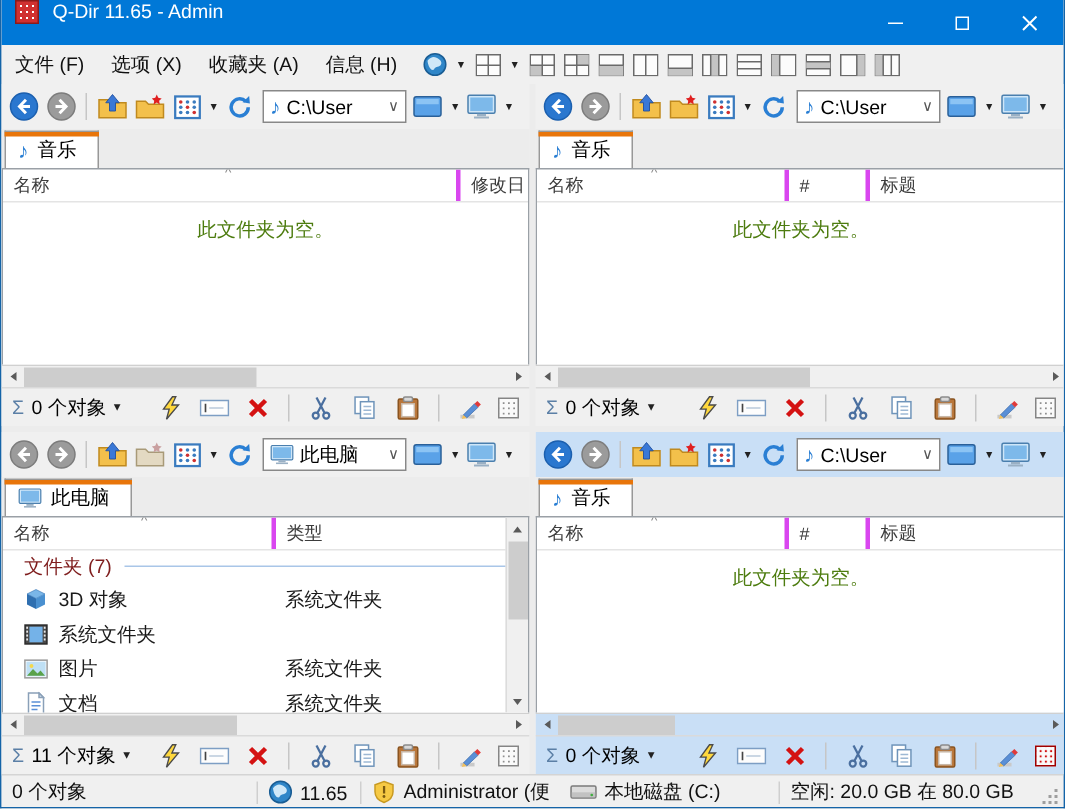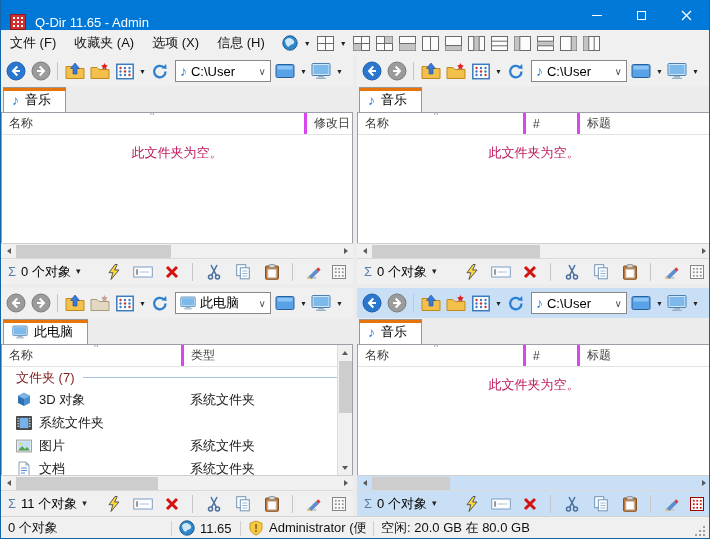--- a/index.html
+++ b/index.html
@@ -1,20 +1,20 @@
 <!DOCTYPE html>
 <html><head>
 <meta charset="utf-8">
 <style>
   *{box-sizing:border-box;margin:0;padding:0}
   html,body{background:#e8e8e8}
   .window{width:710px;height:539px;font-family:"Liberation Sans","DejaVu Sans",sans-serif;
     display:flex;flex-direction:column;border:1px solid #1464a8;border-top:none;background:#f0f0f0;overflow:hidden}
   
-  .titlebar{height:30px;flex:0 0 30px;background:#0078d7;display:flex;align-items:flex-end;color:#fff;font-size:13px}
+  .titlebar{height:30px;flex:0 0 30px;background:#0078d7;display:flex;align-items:flex-start;color:#fff;font-size:13px}
   .qdir-logo{width:16px;height:16px;margin:0 9px;background:#d03030;border:1px solid #8a1a1a;
     background-image:radial-gradient(#fff 28%,transparent 34%);background-size:4px 4px;background-position:1px 1px}
   .winbtns{margin-left:auto;display:flex;height:100%}
   .winbtn{width:45px;height:100%;display:flex;align-items:center;justify-content:center}
   .min-glyph{width:10px;height:1px;background:#fff}
   .max-glyph{width:9px;height:9px;border:1px solid #fff}
   
   .menubar{height:26px;flex:0 0 26px;display:flex;align-items:center;background:#f0f0f0;font-size:13px;color:#111;
     overflow:hidden;white-space:nowrap}
   .menuitem{padding:0 9px;height:100%;display:flex;align-items:center}
@@ -38,21 +38,21 @@
   .tabrow{height:26px;flex:0 0 26px;display:flex;align-items:flex-end;padding-left:2px;background:#ececec}
   .tab{height:25px;background:#fff;border:1px solid #989898;border-bottom:none;display:flex;align-items:center;
     gap:6px;padding:0 14px 0 8px;font-size:13px;position:relative}
   .tab .accent{position:absolute;top:0;left:-1px;right:-1px;height:3px;background:#e8750a}
   
   .list{flex:1 1 auto;background:#fff;border:1px solid #9aa0a6;border-bottom:none;position:relative;overflow:hidden;font-size:13px;color:#1a1a1a}
   .lheader{height:22px;display:flex;align-items:stretch;border-bottom:1px solid #e4e4e4;color:#3c3c3c;font-size:12px;position:relative}
   .hcol{padding-left:7px;display:flex;align-items:center;border-right:3px solid #d946ef;overflow:hidden;white-space:nowrap}
   .hcol.last{border-right:none}
   .caret{position:absolute;top:-3px;font-size:9px;color:#888;z-index:2}
-  .empty{text-align:center;margin-top:9px;color:#be185d}
+  .empty{text-align:center;margin-top:9px;color:#4d7c0f}
   .grouphdr{display:flex;align-items:center;height:21px;color:#7f1d1d;padding-left:14px;font-size:13px}
   .gline{flex:1;height:1px;background:#a9c6e8;margin:0 5px 0 8px}
   .row{height:23px;display:flex;align-items:center}
   .row .ric{width:16px;height:16px;margin:0 7px 0 14px;flex:0 0 16px}
   .rname{width:151px;overflow:hidden;white-space:nowrap}
   .rtype{overflow:hidden;white-space:nowrap}
   
   .hscroll{height:15px;flex:0 0 15px;background:#f0f0f0;display:flex;align-items:center;border-top:1px solid #d0d0d0}
   .pane.active .hscroll{background:#c9dff6}
   .sbtn{width:15px;height:15px;display:flex;align-items:center;justify-content:center;flex:0 0 15px}
@@ -246,22 +246,22 @@
       <div class="winbtn">
           <svg width="11" height="11" viewBox="0 0 11 11">
             <path d="M1 1l9 9M10 1l-9 9" stroke="#fff" stroke-width="1.3"></path>
           </svg>
         </div>
     </div>
   </div>
 
   <div class="menubar">
     <span class="menuitem">文件 (F)</span>
+    <span class="menuitem">选项 (X)</span>
     <span class="menuitem">收藏夹 (A)</span>
-    <span class="menuitem">选项 (X)</span>
     <span class="menuitem">信息 (H)</span>
     <div class="mtools">
       <svg class="ic16">
           <use href="#i-globe"></use>
         </svg>
       <span class="dd">▼</span>
       <svg class="licon" viewBox="0 0 17 15">
           <rect x="0.5" y="0.5" width="16" height="14" fill="#fcfcfc" stroke="#6a6a6a"></rect>
           <path d="M8.5 0.5v14M0.5 7.5h16" stroke="#6a6a6a"></path>
         </svg>
@@ -889,20 +889,26 @@
           <use href="#i-globe"></use>
         </svg>
       <span>11.65</span>
     </div>
     <span class="ssep"></span>
     <div class="sseg" style="width:132px">
       <svg class="ic16" style="flex:0 0 16px">
           <use href="#i-shield"></use>
         </svg>
       <span class="clip">Administrator (便携版</span>
+    </div>
+    <div class="sseg" style="width:146px">
+      <svg style="width:18px;height:14px;flex:0 0 18px">
+          <use href="#i-disk"></use>
+        </svg>
+      <span>本地磁盘 (C:)</span>
     </div>
     <span class="ssep"></span>
     <div class="sseg" style="flex:1 1 auto">
       <span>空闲: 20.0 GB 在 80.0 GB</span>
     </div>
     <div class="grip">
       <i style="left:9px;top:9px"></i>
         <i style="left:9px;top:5px"></i>
         <i style="left:5px;top:9px"></i>
       <i style="left:9px;top:1px"></i>

